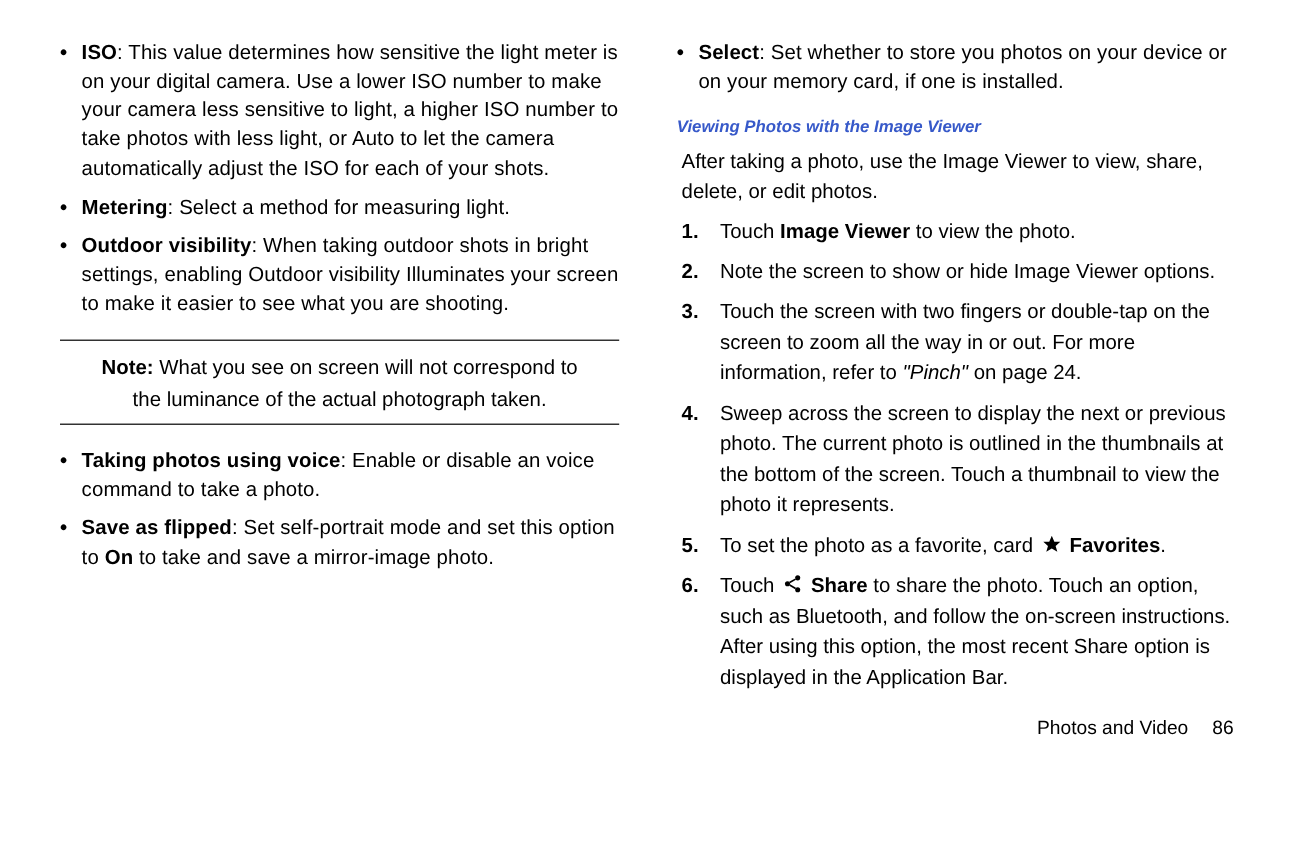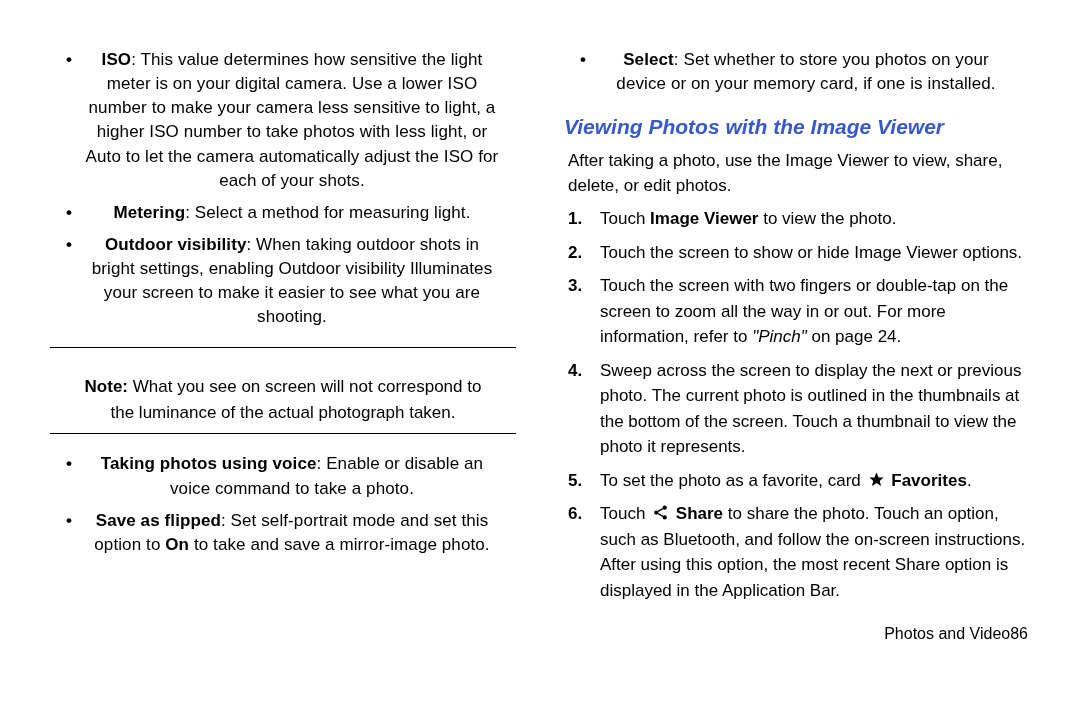--- a/index.html
+++ b/index.html
@@ -24,22 +24,21 @@
   }
   .col.left {
     max-width: 470px;
   }
   .col.right {
     max-width: 470px;
   }
   ul.bullets {
     list-style: none;
     padding: 0;
-    margin: 16px;
-    text-align: center;
+    margin: 0;
   }
   ul.bullets > li {
     position: relative;
     padding-left: 18px;
     margin-bottom: 8px;
   }
   ul.bullets > li::before {
     content: "•";
     position: absolute;
     left: 0;
@@ -50,32 +49,32 @@
     margin-left: 52px;
   }
   .condensed {
     font-family: "Arial Narrow", Arial, sans-serif;
     letter-spacing: 0.1px;
   }
   .note-box {
     border-top: 1.5px solid #000;
     border-bottom: 1.5px solid #000;
     margin: 18px 0 18px 0;
-    padding: 26px 0 8px 0;
+    padding: 10px 0 8px 0;
     text-align: center;
   }
   .note-box p {
     margin: 0 30px;
     line-height: 1.5;
   }
   .section-head {
     color: #3759c9;
     font-weight: bold;
     font-style: italic;
-    font-size: 21px;
+    font-size: 14px;
     margin: 16px 0 6px 0;
   }
   .body-p {
     margin: 0 0 4px 4px;
     line-height: 1.48;
   }
   ol.numlist {
     list-style: none;
     padding: 0;
     margin: 8px 0 0 4px;
@@ -99,21 +98,21 @@
     vertical-align: -2px;
     margin: 0 2px;
   }
   .icon svg { display: block; }
   .footer {
     text-align: right;
     font-size: 16px;
     margin-top: 20px;
     padding-right: 2px;
   }
-  .footer .num { }
+  .footer .num { margin-left: 20px; }
 </style>
 </head>
 <body>
 
 <div class="page">
 
   <div class="col left">
 
     <ul class="bullets indented condensed">
       <li>
@@ -152,21 +151,21 @@
 
     <div class="section-head">Viewing Photos with the Image Viewer</div>
 
     <p class="body-p">After taking a photo, use the Image Viewer to view, share, delete, or edit photos.</p>
 
     <ol class="numlist">
       <li><span class="num">1.</span>
         <span>Touch </span><span class="b">Image Viewer</span><span> to view the photo.</span>
       </li>
       <li><span class="num">2.</span>
-        <span>Touch the screen to show or hide Image Viewer options.</span>
+        <span>Note the screen to show or hide Image Viewer options.</span>
       </li>
       <li><span class="num">3.</span>
         <span>Touch the screen with two fingers or double-tap on the screen to zoom all the way in or out. For more information, refer to </span><span class="i">"Pinch"</span><span> on page 24.</span>
       </li>
       <li><span class="num">4.</span>
         <span>Sweep across the screen to display the next or previous photo. The current photo is outlined in the thumbnails at the bottom of the screen. Touch a thumbnail to view the photo it represents.</span>
       </li>
       <li><span class="num">5.</span>
         <span>To set the photo as a favorite, card </span><span class="icon"><svg width="17" height="17" viewBox="0 0 24 24">
               <polygon points="12,2 15,9 22,9 16.5,14 18.5,21 12,17 5.5,21 7.5,14 2,9 9,9" fill="#000"></polygon>

